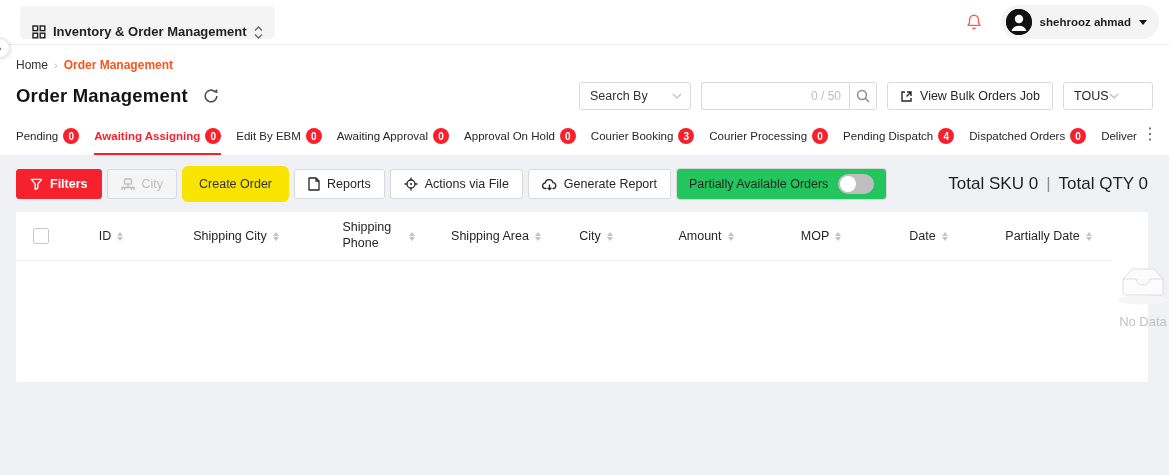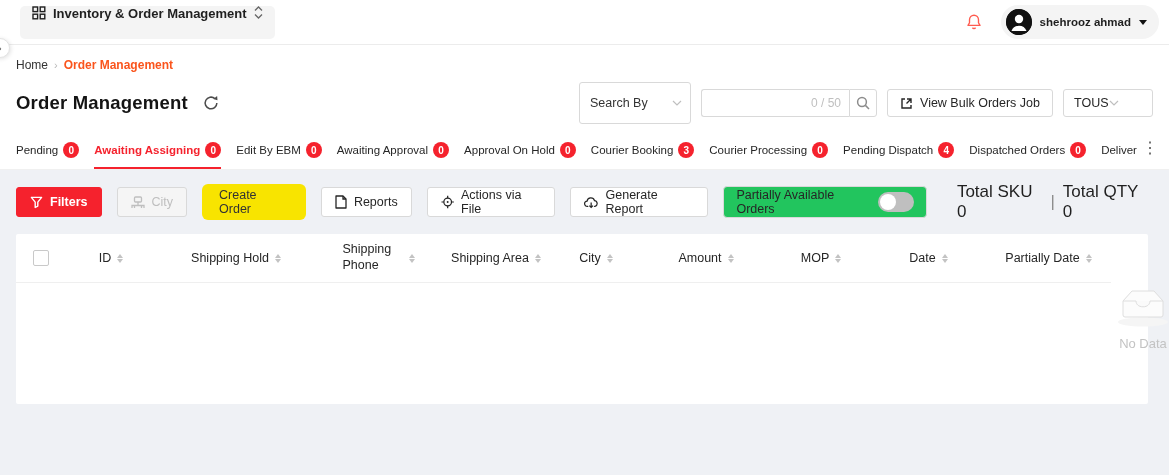--- a/index.html
+++ b/index.html
@@ -2,21 +2,21 @@
 <html><head>
 <meta charset="utf-8">
 <style>
   * { margin:0; padding:0; box-sizing:border-box; }
   html,body { width:1169px; height:475px; overflow:hidden; }
   body { font-family:"Liberation Sans", sans-serif; background:#eff1f5; color:#262626; }
   .screen { width:1169px; height:475px; display:flex; flex-direction:column; position:relative; background:#eff1f5; }
 
   
   .app-header { height:45px; background:#fff; border-bottom:1px solid #ececec; display:flex; align-items:center; justify-content:space-between; padding:0 10px 0 20px; flex:0 0 auto; }
-  .app-pill { display:flex; align-items:flex-start; gap:7px; background:#f4f4f4; border-radius:5px; height:33px; padding:0 12px; cursor:pointer; }
+  .app-pill { display:flex; align-items:flex-end; gap:7px; background:#f4f4f4; border-radius:5px; height:33px; padding:0 12px; cursor:pointer; }
   .app-pill-label { font-size:13px; font-weight:bold; color:#1f1f1f; }
   .header-right { display:flex; align-items:center; gap:18px; }
   .bell { width:18px; height:18px; color:#ff5b4f; cursor:pointer; }
   .user-pill { display:flex; align-items:center; gap:8px; background:#f4f4f4; border-radius:17px; height:34px; padding:4px 12px 4px 5px; cursor:pointer; }
   .avatar { width:26px; height:26px; border-radius:50%; background:#111; display:flex; align-items:center; justify-content:center; overflow:hidden; }
   .user-name { font-size:11.5px; font-weight:bold; color:#1f1f1f; }
   .caret-down { width:0; height:0; border-left:4.5px solid transparent; border-right:4.5px solid transparent; border-top:5.5px solid #111; }
 
   
   .side-toggle { position:absolute; left:-10px; top:38px; width:20px; height:20px; border-radius:50%; background:#fff; border:1px solid #e4e4e4; box-shadow:1px 1px 4px rgba(0,0,0,.12); display:flex; align-items:center; justify-content:center; font-size:10px; color:#555; cursor:pointer; z-index:5; }
@@ -27,41 +27,41 @@
   .crumb-home { color:#333; cursor:pointer; }
   .crumb-sep { color:#b9b9b9; font-size:11px; }
   .crumb-current { color:#fa541c; font-weight:bold; cursor:pointer; }
 
   .title-row { display:flex; align-items:center; justify-content:space-between; padding:10px 16px 0 16px; }
   .title-left { display:flex; align-items:center; gap:14px; }
   .page-title { font-size:18.5px; font-weight:bold; color:#141414; letter-spacing:.2px; }
   .refresh-btn { width:18px; height:18px; color:#4b4b4b; cursor:pointer; }
 
   .search-cluster { display:flex; align-items:center; gap:10px; }
-  .searchby-select { width:112px; height:42px; border:1px solid #d9d9d9; border-radius:3px; background:#fff; display:flex; align-items:center; justify-content:space-between; padding:0 8px 0 10px; font-size:12.5px; color:#333; cursor:pointer; }
+  .searchby-select { width:112px; height:28px; border:1px solid #d9d9d9; border-radius:3px; background:#fff; display:flex; align-items:center; justify-content:space-between; padding:0 8px 0 10px; font-size:12.5px; color:#333; cursor:pointer; }
   .search-group { display:flex; height:28px; }
   .search-input { width:148px; height:28px; border:1px solid #d9d9d9; border-right:none; border-radius:3px 0 0 3px; display:flex; align-items:center; justify-content:flex-end; padding:0 8px; background:#fff; }
   .char-counter { font-size:12px; color:#bfbfbf; }
   .search-btn { width:28px; height:28px; border:1px solid #d9d9d9; border-radius:0 3px 3px 0; background:#fff; display:flex; align-items:center; justify-content:center; color:#8c8c8c; cursor:pointer; }
   .bulk-jobs-btn { height:28px; border:1px solid #d9d9d9; border-radius:3px; background:#fff; display:flex; align-items:center; gap:7px; padding:0 12px; font-size:12.5px; color:#262626; cursor:pointer; }
   .store-select { width:90px; height:28px; border:1px solid #d9d9d9; border-radius:3px; background:#fff; display:flex; align-items:center; padding:0 8px 0 10px; font-size:12.5px; color:#262626; cursor:pointer; }
   .sel-chev { color:#bfbfbf; }
 
   
   .tabs-row { display:flex; align-items:flex-end; padding:14px 6px 0 16px; border-bottom:1px solid #f0f0f0; background:#fff; }
   .tabs-scroll { flex:1; display:flex; gap:15px; overflow:hidden; white-space:nowrap; }
   .tab { display:flex; align-items:center; gap:5px; padding-bottom:11px; position:relative; font-size:11.5px; color:#262626; cursor:pointer; flex:0 0 auto; }
   .tab .badge { min-width:16px; height:16px; border-radius:8px; background:#f5222d; color:#fff; font-size:10px; display:flex; align-items:center; justify-content:center; padding:0 4px; font-weight:bold; }
   .tab.active { color:#f5222d; font-weight:bold; }
   .tab.active::after { content:""; position:absolute; left:0; right:0; bottom:0; height:2px; background:#f5222d; }
   .tabs-more { flex:0 0 26px; display:flex; align-items:center; justify-content:center; padding-bottom:12px; color:#595959; cursor:pointer; }
 
   
   .content { flex:1; background:#eff1f5; padding:12px 21px 0 16px; display:flex; flex-direction:column; }
-  .toolbar { display:flex; align-items:center; gap:15px; }
+  .toolbar { display:flex; align-items:center; gap:5px; }
   .btn { height:30px; border-radius:3px; border:1px solid #d9d9d9; background:#fff; display:flex; align-items:center; gap:7px; padding:0 13px; font-size:12.5px; color:#262626; cursor:pointer; }
   .btn-filters { background:#f5222d; border-color:#f5222d; color:#fff; font-weight:bold; }
   .btn-bulk { background:#f5f5f5; color:#bfbfbf; cursor:not-allowed; }
   .btn-create { background:#f8e400; border-color:#f8e400; color:#333; box-shadow:0 0 0 3px #f8e400; margin:0 3px; }
   .toggle-card { height:32px; border:1px solid #d9d9d9; border-radius:4px; background:#22c55e; display:flex; align-items:center; gap:10px; padding:0 12px; font-size:12.5px; color:#262626; }
   .switch { width:36px; height:20px; border-radius:10px; background:#bfbfbf; position:relative; cursor:pointer; flex:0 0 auto; }
   .switch .knob { position:absolute; top:2px; left:2px; width:16px; height:16px; border-radius:50%; background:#fff; }
   .toolbar-spacer { flex:1; }
   .totals { font-size:17px; color:#1f1f1f; display:flex; gap:8px; align-items:center; }
   .totals .pipe { color:#8c8c8c; }
@@ -282,21 +282,21 @@
             <span class="checkbox"></span>
           </div>
         <div class="th col-id">
             <span>ID</span>
             <span class="sorter">
               <span class="up"></span>
               <span class="dn"></span>
             </span>
           </div>
         <div class="th col-name">
-            <span>Shipping Hold</span>
+            <span>Shipping City</span>
             <span class="sorter">
               <span class="up"></span>
               <span class="dn"></span>
             </span>
           </div>
         <div class="th col-phone">
             <span class="phone-label">Shipping Phone</span>
             <span class="sorter">
               <span class="up"></span>
               <span class="dn"></span>

